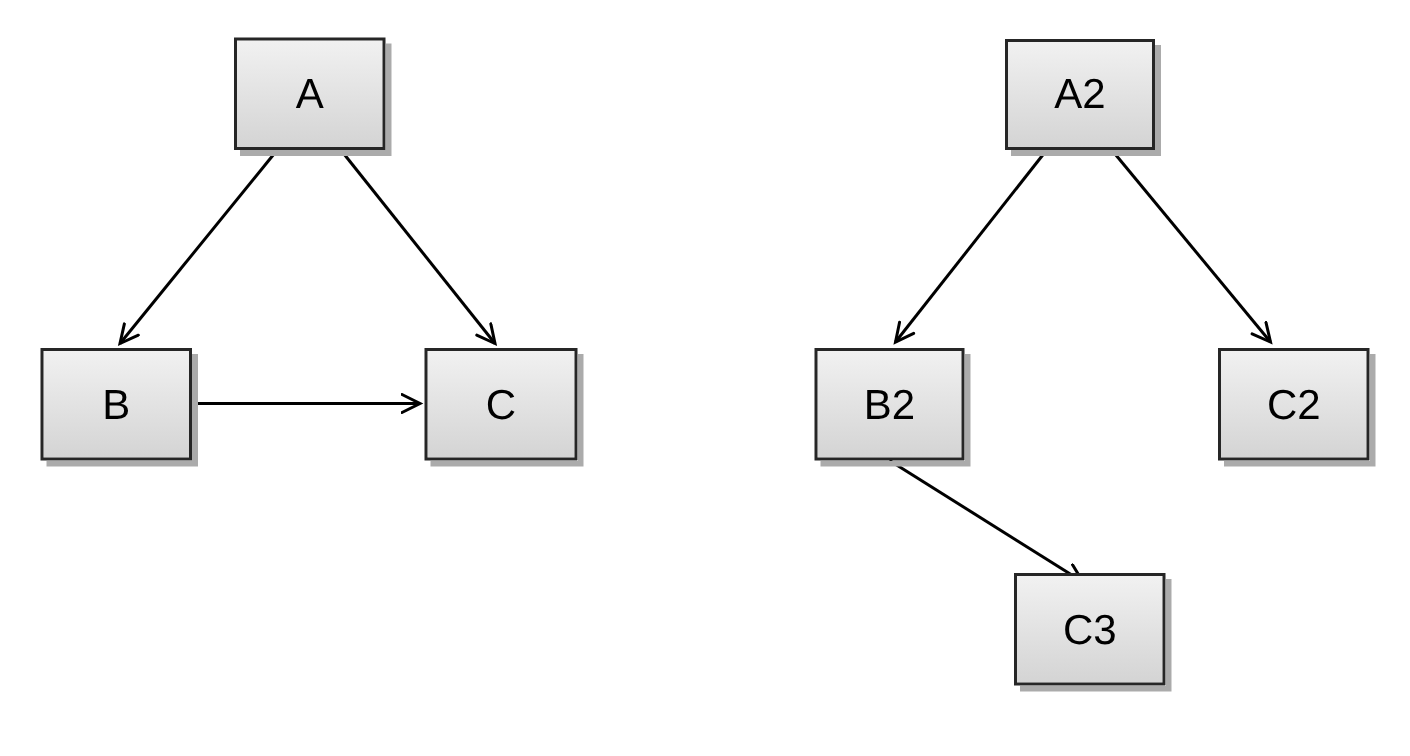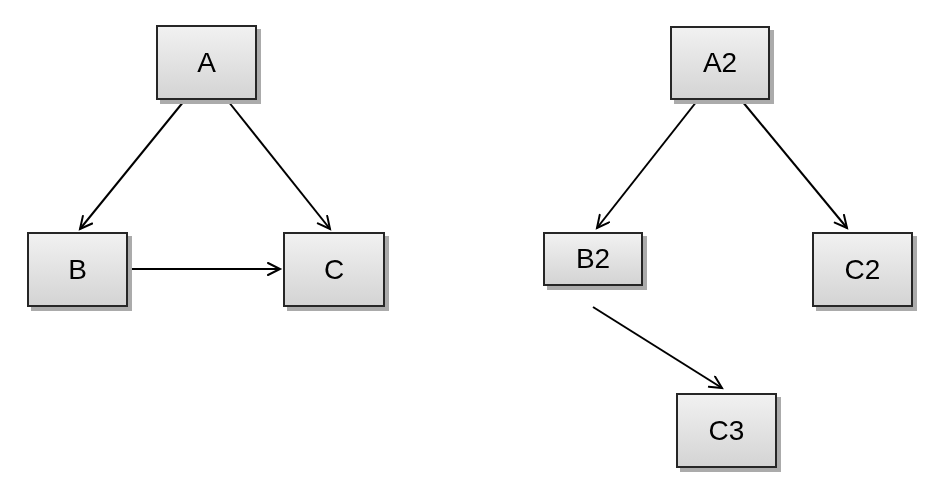--- a/index.html
+++ b/index.html
@@ -68,23 +68,23 @@
       </div>
       <div class="node" style="left: 27px; top: 232px; width: 101px; height: 75px; background: linear-gradient(rgb(241, 241, 241), rgb(212, 212, 212)); border: 2px solid rgb(38, 38, 38); box-shadow: rgb(171, 171, 171) 4px 4px 0px 0px;">
         <span class="node-label" style="color: rgb(0, 0, 0);">B</span>
       </div>
       <div class="node" style="left: 283px; top: 232px; width: 102px; height: 75px; background: linear-gradient(rgb(241, 241, 241), rgb(212, 212, 212)); border: 2px solid rgb(38, 38, 38); box-shadow: rgb(171, 171, 171) 4px 4px 0px 0px;">
         <span class="node-label" style="color: rgb(0, 0, 0);">C</span>
       </div>
       <div class="node" style="left: 670px; top: 26px; width: 100px; height: 74px; background: linear-gradient(rgb(241, 241, 241), rgb(212, 212, 212)); border: 2px solid rgb(38, 38, 38); box-shadow: rgb(171, 171, 171) 4px 4px 0px 0px;">
         <span class="node-label" style="color: rgb(0, 0, 0);">A2</span>
       </div>
-      <div class="node" style="left: 543px; top: 232px; width: 100px; height: 54px; background: linear-gradient(rgb(241, 241, 241), rgb(212, 212, 212)); border: 2px solid rgb(38, 38, 38); box-shadow: rgb(171, 171, 171) 4px 4px 0px 0px;">
+      <div class="node" style="left: 543px; top: 232px; width: 100px; height: 75px; background: linear-gradient(rgb(241, 241, 241), rgb(212, 212, 212)); border: 2px solid rgb(38, 38, 38); box-shadow: rgb(171, 171, 171) 4px 4px 0px 0px;">
         <span class="node-label" style="color: rgb(0, 0, 0);">B2</span>
       </div>
       <div class="node" style="left: 800px; top: 232px; width: 101px; height: 75px; background: linear-gradient(rgb(241, 241, 241), rgb(212, 212, 212)); border: 2px solid rgb(38, 38, 38); box-shadow: rgb(171, 171, 171) 4px 4px 0px 0px; margin-left: 12px;">
         <span class="node-label" style="color: rgb(0, 0, 0);">C2</span>
       </div>
-      <div class="node" style="left: 676px; top: 393px; width: 101px; height: 75px; background: linear-gradient(rgb(241, 241, 241), rgb(212, 212, 212)); border: 2px solid rgb(38, 38, 38); box-shadow: rgb(171, 171, 171) 4px 4px 0px 0px;">
+      <div class="node" style="left: 676px; top: 382px; width: 101px; height: 75px; background: linear-gradient(rgb(241, 241, 241), rgb(212, 212, 212)); border: 2px solid rgb(38, 38, 38); box-shadow: rgb(171, 171, 171) 4px 4px 0px 0px;">
         <span class="node-label" style="color: rgb(0, 0, 0);">C3</span>
       </div>
     </div>
 </div>
 
 </body></html>

